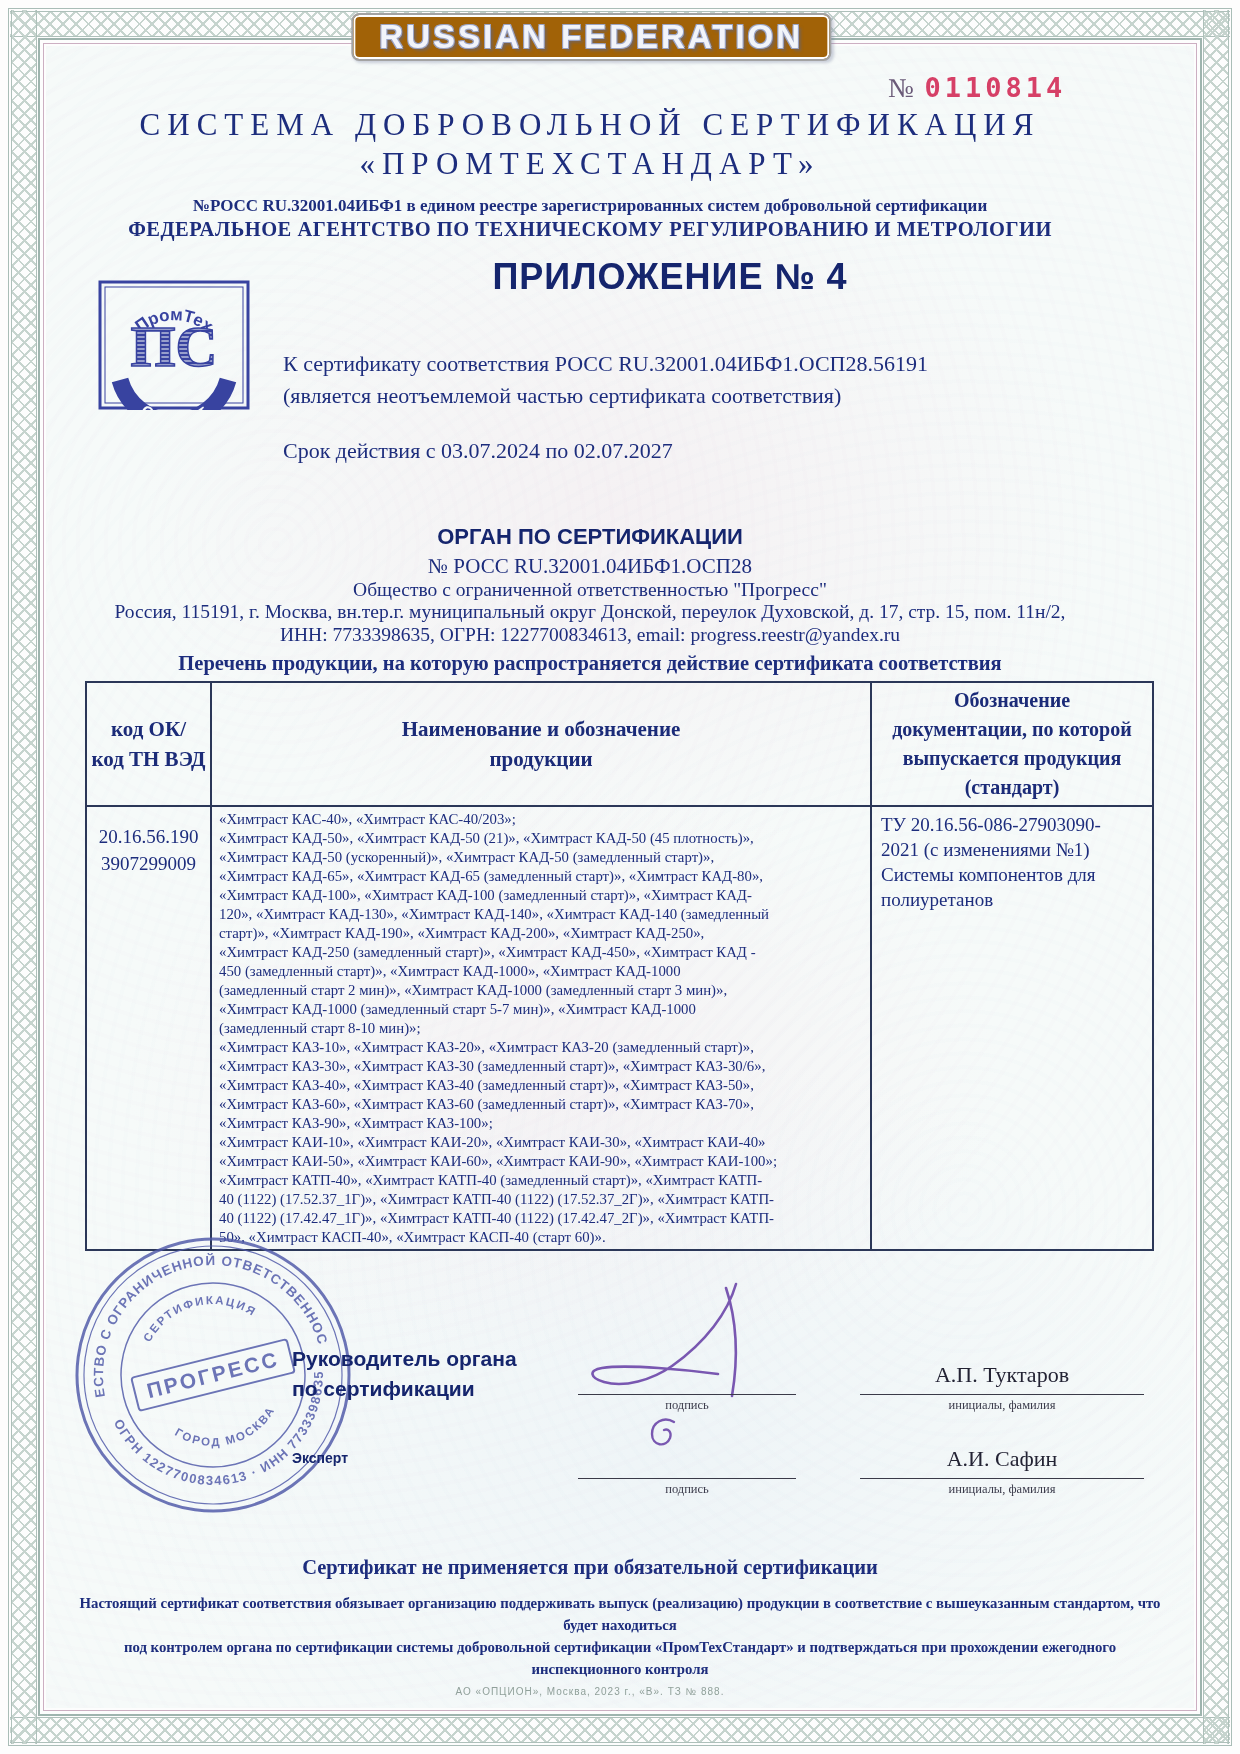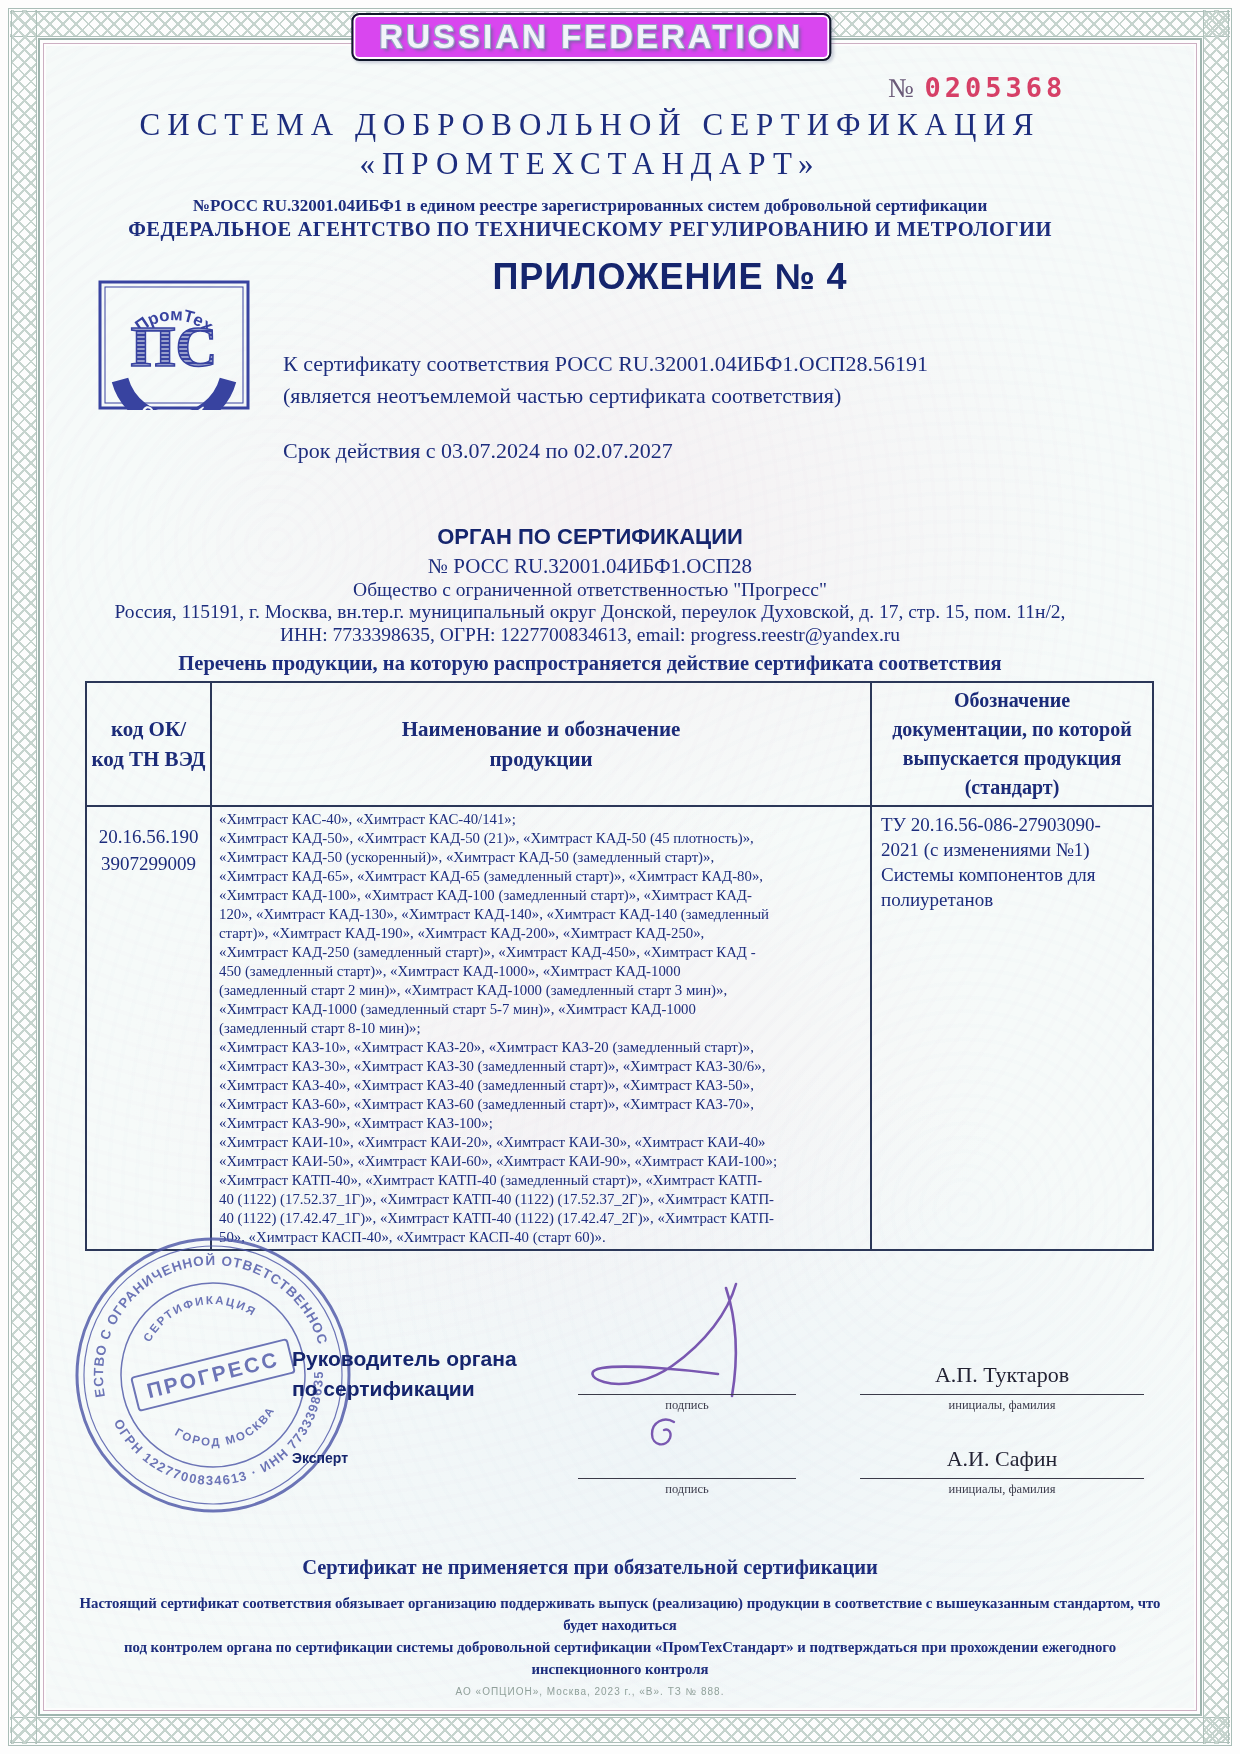--- a/index.html
+++ b/index.html
@@ -27,22 +27,22 @@
   .inner-bg::after{content:"";position:absolute;inset:0;opacity:.5;
        background:
          repeating-radial-gradient(circle at 20% 30%, rgba(210,170,195,.05) 0 4px, transparent 4px 14px),
          repeating-radial-gradient(circle at 80% 70%, rgba(170,190,220,.05) 0 4px, transparent 4px 14px);}
   
   .abs{position:absolute;}
   .ser{font-family:"Liberation Serif",serif;color:#1d2d7d;}
   .sans{font-family:"Liberation Sans",sans-serif;color:#15256d;}
   .ctr{left:60px;width:1060px;text-align:center;}
   
-  .banner{top:13px;left:50%;transform:translateX(-56%);background:#d946ef;
-      border:2px solid #0f172a;border-radius:8px;padding:3px 26px;
+  .banner{top:13px;left:50%;transform:translateX(-56%);background:#a16207;
+      border:2px solid #a3a3a3;border-radius:8px;padding:3px 26px;
       box-shadow:inset 0 0 0 2px #ffffff, 2px 2px 3px rgba(120,130,160,.35);}
   .banner span{font-family:"Liberation Sans",sans-serif;font-weight:bold;font-size:33px;
       letter-spacing:3px;color:#f2f4fa;
       text-shadow:-1px -1px 0 #9aa3c4,1px -1px 0 #9aa3c4,-1px 1px 0 #9aa3c4,1px 1px 0 #9aa3c4,3px 3px 3px rgba(90,100,140,.55);}
   
   .certnum{top:72px;left:888px;font-size:27px;letter-spacing:2px;}
   .certnum .nsym{color:#6a5a78;font-family:"Liberation Serif",serif;}
   .certnum .digits{font-family:"DejaVu Sans Mono",monospace;color:#d64067;letter-spacing:4px;font-weight:bold;}
   
   .title1{top:102px;font-size:31px;letter-spacing:7px;line-height:46px;}
@@ -112,21 +112,21 @@
   <div class="frame-b"></div>
   <div class="frame-c"></div>
   <div class="inner-bg"></div>
 
   <div class="abs banner">
     <span>RUSSIAN FEDERATION</span>
   </div>
 
   <div class="abs certnum">
     <span class="nsym">№</span>
-    <span class="digits">0205368</span>
+    <span class="digits">0110814</span>
   </div>
 
   <div class="abs ctr ser title1">СИСТЕМА ДОБРОВОЛЬНОЙ СЕРТИФИКАЦИЯ</div>
   <div class="abs ctr ser title2">«ПРОМТЕХСТАНДАРТ»</div>
   <div class="abs ctr ser regline">№РОСС RU.32001.04ИБФ1 в едином реестре зарегистрированных систем добровольной сертификации</div>
   <div class="abs ctr ser agency">ФЕДЕРАЛЬНОЕ АГЕНТСТВО ПО ТЕХНИЧЕСКОМУ РЕГУЛИРОВАНИЮ И МЕТРОЛОГИИ</div>
   <div class="abs sans annex">ПРИЛОЖЕНИЕ № 4</div>
 
   <svg class="abs" style="left:98px;top:280px;" width="152" height="130" viewBox="0 0 152 130">
     <defs>
@@ -175,21 +175,21 @@
         <div class="hl">Обозначение</div>
         <div class="hl">документации, по которой</div>
         <div class="hl">выпускается продукция</div>
         <div class="hl">(стандарт)</div>
       </div>
     <div class="cell brow codes">
         <div class="code-line">20.16.56.190</div>
         <div class="code-line">3907299009</div>
       </div>
     <div class="cell brow plist">
-        <div class="product-line">«Химтраст КАС-40», «Химтраст КАС-40/141»;</div>
+        <div class="product-line">«Химтраст КАС-40», «Химтраст КАС-40/203»;</div>
         <div class="product-line">«Химтраст КАД-50», «Химтраст КАД-50 (21)», «Химтраст КАД-50 (45 плотность)»,</div>
         <div class="product-line">«Химтраст КАД-50 (ускоренный)», «Химтраст КАД-50 (замедленный старт)»,</div>
         <div class="product-line">«Химтраст КАД-65», «Химтраст КАД-65 (замедленный старт)», «Химтраст КАД-80»,</div>
         <div class="product-line">«Химтраст КАД-100», «Химтраст КАД-100 (замедленный старт)», «Химтраст КАД-</div>
         <div class="product-line">120», «Химтраст КАД-130», «Химтраст КАД-140», «Химтраст КАД-140 (замедленный</div>
         <div class="product-line">старт)», «Химтраст КАД-190», «Химтраст КАД-200», «Химтраст КАД-250»,</div>
         <div class="product-line">«Химтраст КАД-250 (замедленный старт)»,  «Химтраст КАД-450», «Химтраст КАД -</div>
         <div class="product-line">450 (замедленный старт)»,  «Химтраст КАД-1000», «Химтраст КАД-1000</div>
         <div class="product-line">(замедленный старт 2 мин)», «Химтраст КАД-1000 (замедленный старт 3 мин)»,</div>
         <div class="product-line">«Химтраст КАД-1000 (замедленный старт 5-7 мин)», «Химтраст КАД-1000</div>

